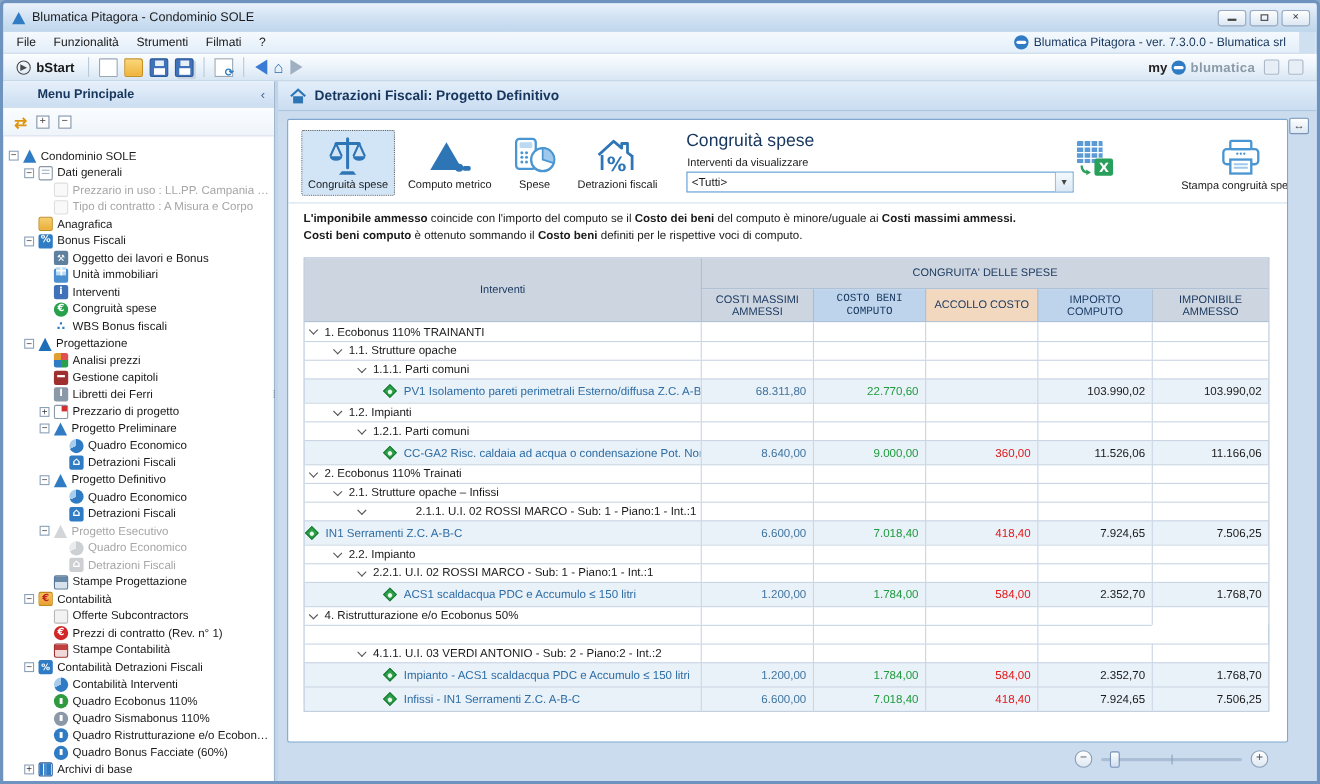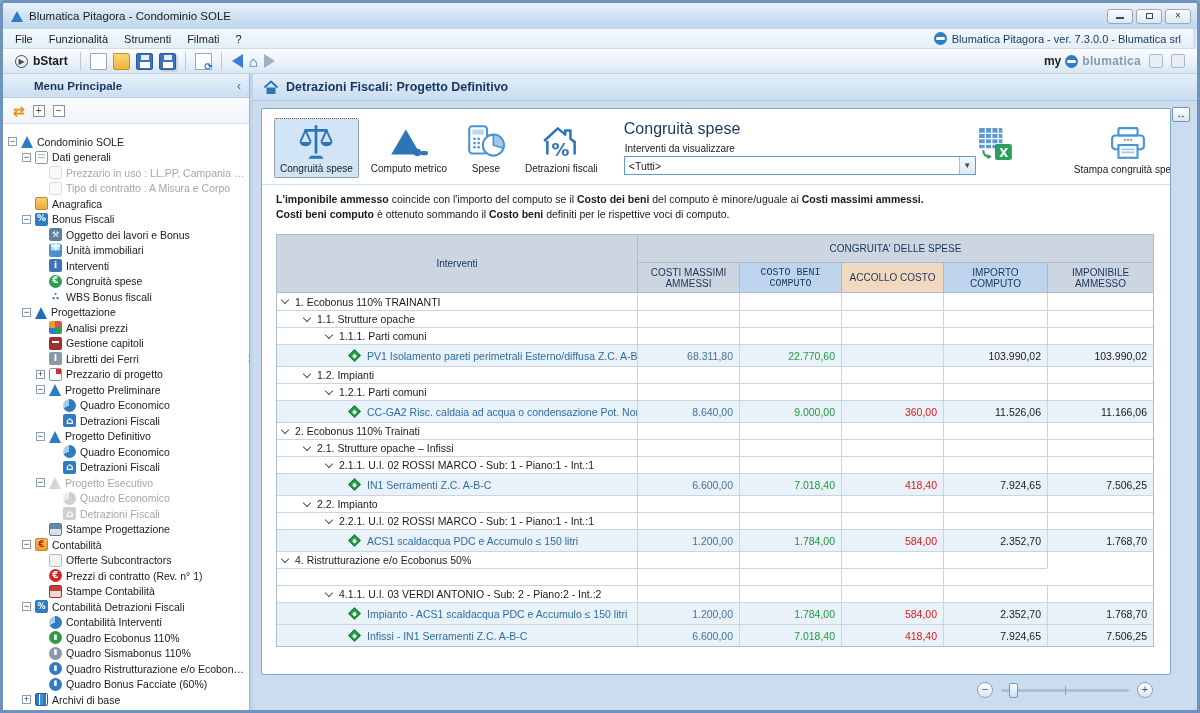--- a/index.html
+++ b/index.html
@@ -14,21 +14,21 @@
              border-bottom:11px solid #2f7cc4; margin:0 6px 0 2px; }
   .title-text { font-size:11.5px; color:#1c1c1c; }
   .winbtns { margin-left:auto; display:flex; gap:3px; }
   .winbtn { width:26px; height:15px; border:1px solid #97aac0; border-radius:3px;
             background:linear-gradient(#fdfeff,#dce7f2); display:flex; align-items:center; justify-content:center;
             font-size:10px; color:#333; line-height:1; }
   .winbtn .sq { width:7px; height:6px; border:1.5px solid #444; display:block; }
   .winbtn .mn { width:8px; height:2px; background:#444; display:block; margin-top:4px;}
 
   
-  .menubar { position:absolute; left:0; top:26px; right:4px; height:20px;
+  .menubar { position:absolute; left:0; top:26px; right:16px; height:20px;
              background:linear-gradient(#f4f9fd,#e3eef9); display:flex; align-items:center; padding:0 4px;
              border-bottom:1px solid #cddcec; }
   .menu-item { font-size:11px; color:#1a1a1a; padding:2px 8px; }
   .brand { margin-left:auto; display:flex; align-items:center; gap:5px; font-size:11px; color:#17365d; padding-right:8px;}
   .blogo { width:13px; height:13px; border-radius:50%; background:#2f7cc4; position:relative; flex:none;}
   .blogo::after { content:""; position:absolute; left:2px; right:2px; top:5px; height:3px; background:#fff; border-radius:2px;}
 
   
   .toolbar { position:absolute; left:0; top:46px; right:0; height:25px;
              background:linear-gradient(#fbfdff,#eaf2fa 55%,#d8e6f3); display:flex; align-items:center; padding:0 6px;
@@ -653,32 +653,32 @@
                 <span class="chev"></span>
                 <span>2.1. Strutture opache – Infissi</span>
               </div>
               <div class="vcell v0"></div>
               <div class="vcell v1"></div>
               <div class="vcell v2"></div>
               <div class="vcell v3"></div>
               <div class="vcell v4"></div>
             </div>
             <div class="trow g-row">
-              <div class="lblcell" style="padding-left: 49px;">
+              <div class="lblcell" style="padding-left: 49px; gap: 39px;">
                 <span class="chev"></span>
                 <span>2.1.1. U.I. 02 ROSSI MARCO - Sub: 1 - Piano:1 - Int.:1</span>
               </div>
               <div class="vcell v0"></div>
               <div class="vcell v1"></div>
               <div class="vcell v2"></div>
               <div class="vcell v3"></div>
               <div class="vcell v4"></div>
             </div>
             <div class="trow i-row">
-              <div class="lblcell" style="padding-left: 71px;">
+              <div class="lblcell" style="">
                 <span class="tagic"></span>
                 <span>IN1 Serramenti Z.C. A-B-C</span>
               </div>
               <div class="vcell v0">6.600,00</div>
               <div class="vcell v1">7.018,40</div>
               <div class="vcell v2">418,40</div>
               <div class="vcell v3">7.924,65</div>
               <div class="vcell v4">7.506,25</div>
             </div>
             <div class="trow g-row">

